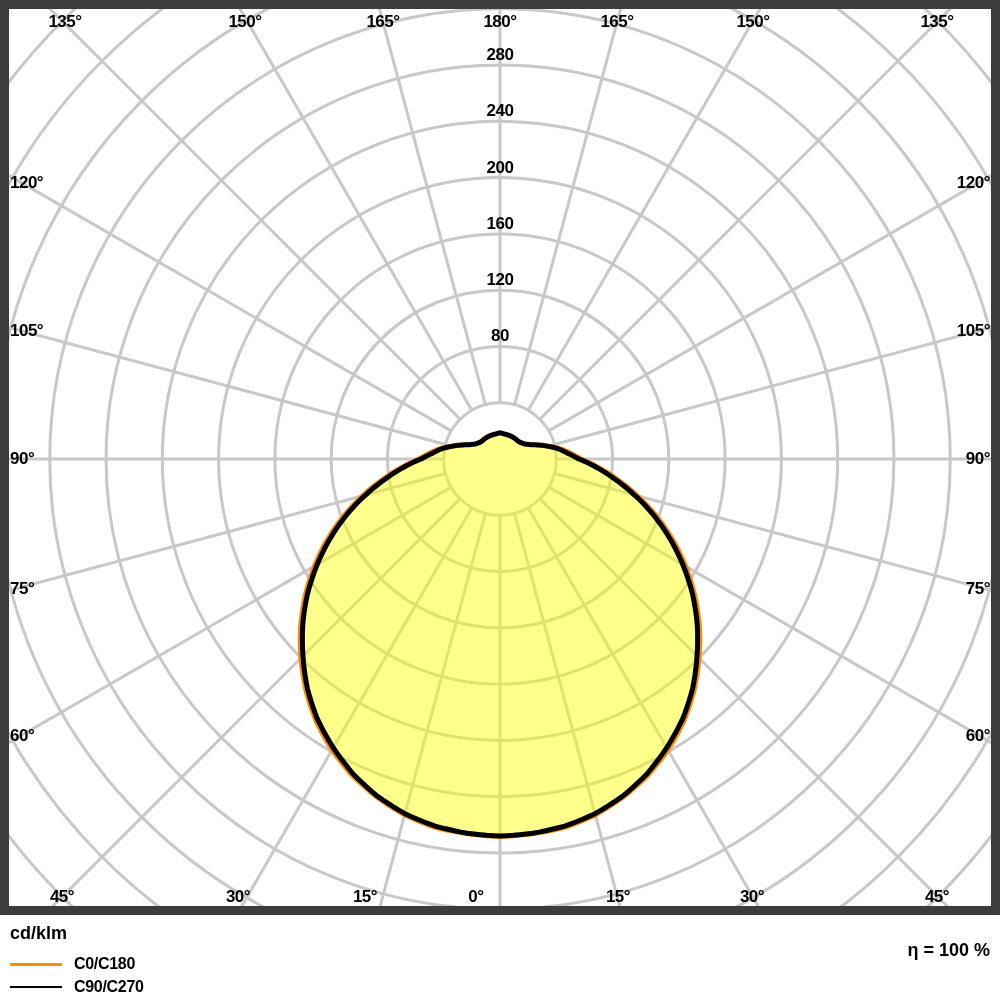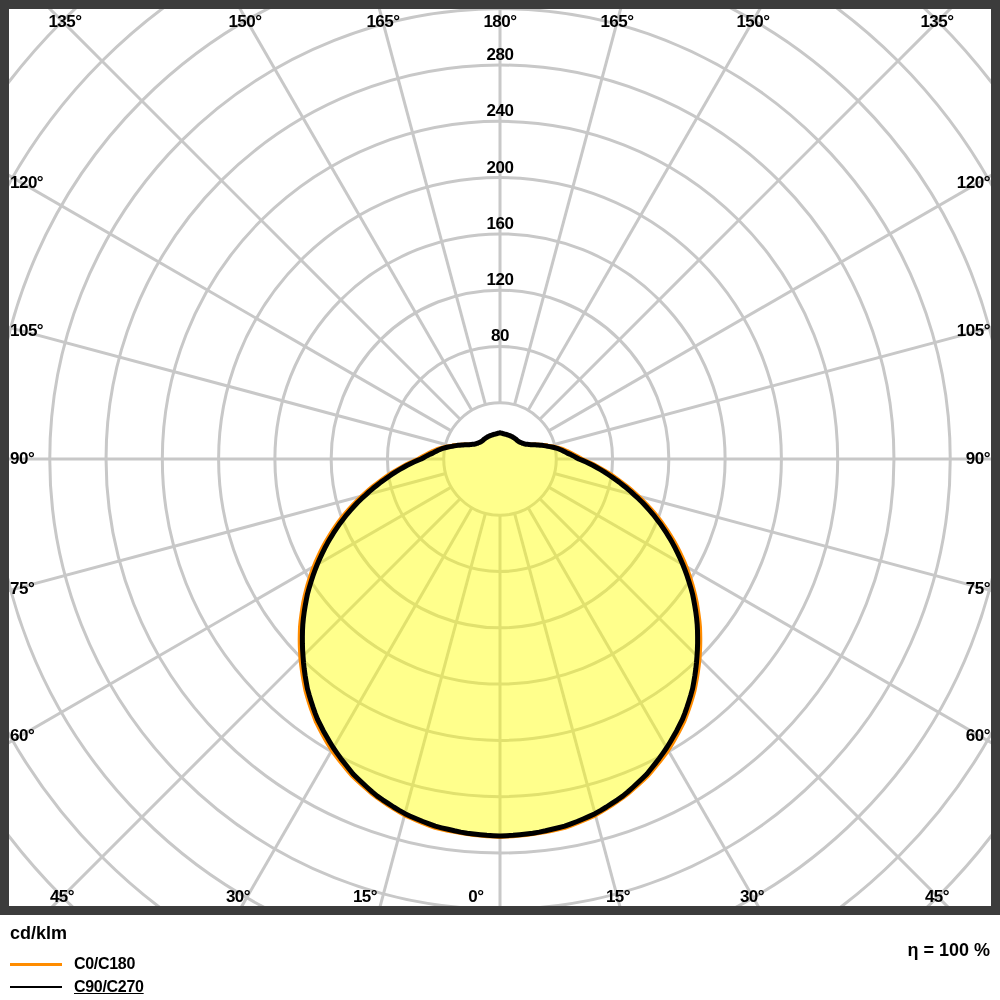--- a/index.html
+++ b/index.html
@@ -5,21 +5,21 @@
   html,body{margin:0;padding:0;background:#ffffff;}
   body{font-family:"Liberation Sans", sans-serif;}
   .stage{position:relative;width:1000px;height:1000px;background:#ffffff;overflow:hidden;}
   .chart-wrap{position:absolute;left:0;top:0;}
   svg text{font-family:"Liberation Sans", sans-serif;font-weight:bold;fill:#000;letter-spacing:-0.5px;}
   .footer{position:absolute;left:0;top:915px;width:1000px;height:85px;background:#fff;}
   .unit-label{position:absolute;left:10px;top:8px;font-size:18px;font-weight:bold;color:#000;}
   .eff-label{position:absolute;right:10px;top:8px;font-size:18px;font-weight:bold;color:#000;margin-top:17px;}
   .legend-row{position:absolute;left:10px;height:18px;display:flex;align-items:center;}
   .legend-row.r1{top:40px;}
-  .legend-row.r2{top:63px;text-decoration:underline;}
+  .legend-row.r2{top:63px;}
   .legend-swatch{display:inline-block;width:52px;height:0;border-top-style:solid;margin-right:12px;}
   .legend-row.r1 .legend-swatch{border-top-width:3px;}
   .legend-row.r2 .legend-swatch{border-top-width:2px;}
   .legend-text{font-size:16px;font-weight:bold;color:#000;letter-spacing:-0.3px;}
 </style>
 </head>
 <body>
 
 <div class="stage">
   <div class="chart-wrap">

